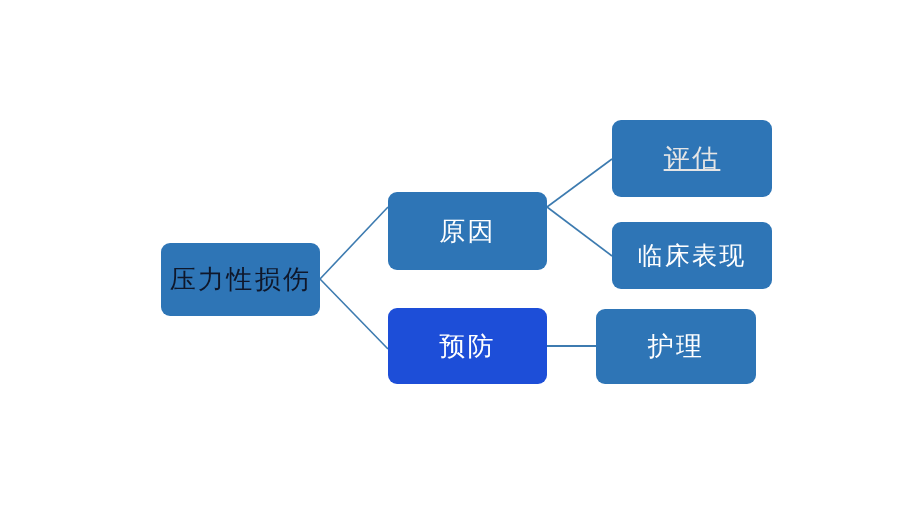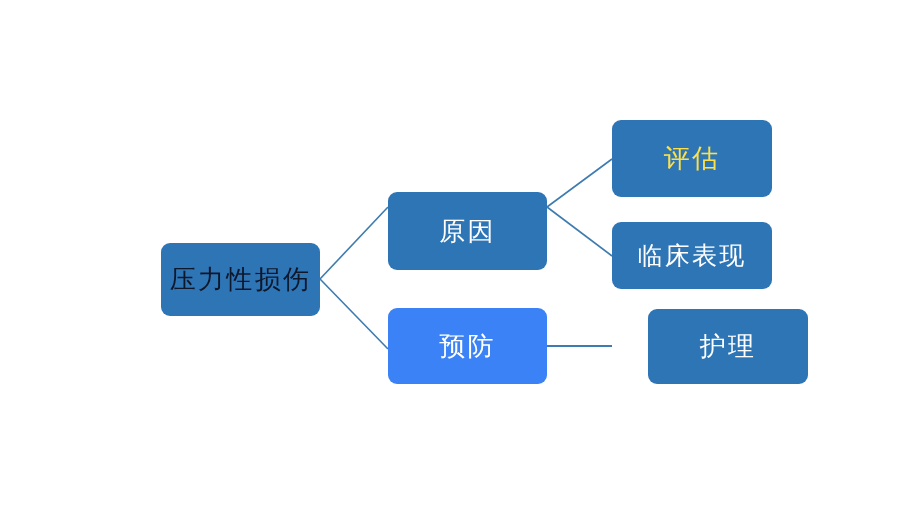--- a/index.html
+++ b/index.html
@@ -77,21 +77,21 @@
     font-size: 26px;
   }
   #node-manifestation {
     left: 612px;
     top: 222px;
     width: 160px;
     height: 67px;
     font-size: 25px;
   }
   #node-nursing {
-    left: 648px;
+    left: 596px;
     top: 309px;
     width: 160px;
     height: 75px;
     font-size: 26px;
   }
 </style>
 </head>
 <body>
 
 <div id="canvas" style="background: rgb(255, 255, 255);">
@@ -105,25 +105,25 @@
   </svg>
 
   <div class="node" id="node-root" style="background: rgb(46, 117, 182); color: #0f172a;">
     <span class="node-label">压力性损伤</span>
   </div>
 
   <div class="node" id="node-cause" style="background: rgb(46, 117, 182); color: rgb(255, 255, 255);">
     <span class="node-label">原因</span>
   </div>
 
-  <div class="node" id="node-prevention" style="background: #3b82f6; color: rgb(255, 255, 255);">
+  <div class="node" id="node-prevention" style="background: #1d4ed8; color: rgb(255, 255, 255);">
     <span class="node-label">预防</span>
   </div>
 
-  <div class="node" id="node-assessment" style="background: rgb(46, 117, 182); color: #fde047;">
+  <div class="node" id="node-assessment" style="background: rgb(46, 117, 182); color: #e5e5e5; text-decoration: underline;">
     <span class="node-label">评估</span>
   </div>
 
   <div class="node" id="node-manifestation" style="background: rgb(46, 117, 182); color: rgb(255, 255, 255);">
     <span class="node-label">临床表现</span>
   </div>
 
   <div class="node" id="node-nursing" style="background: rgb(46, 117, 182); color: rgb(255, 255, 255);">
     <span class="node-label">护理</span>
   </div>

